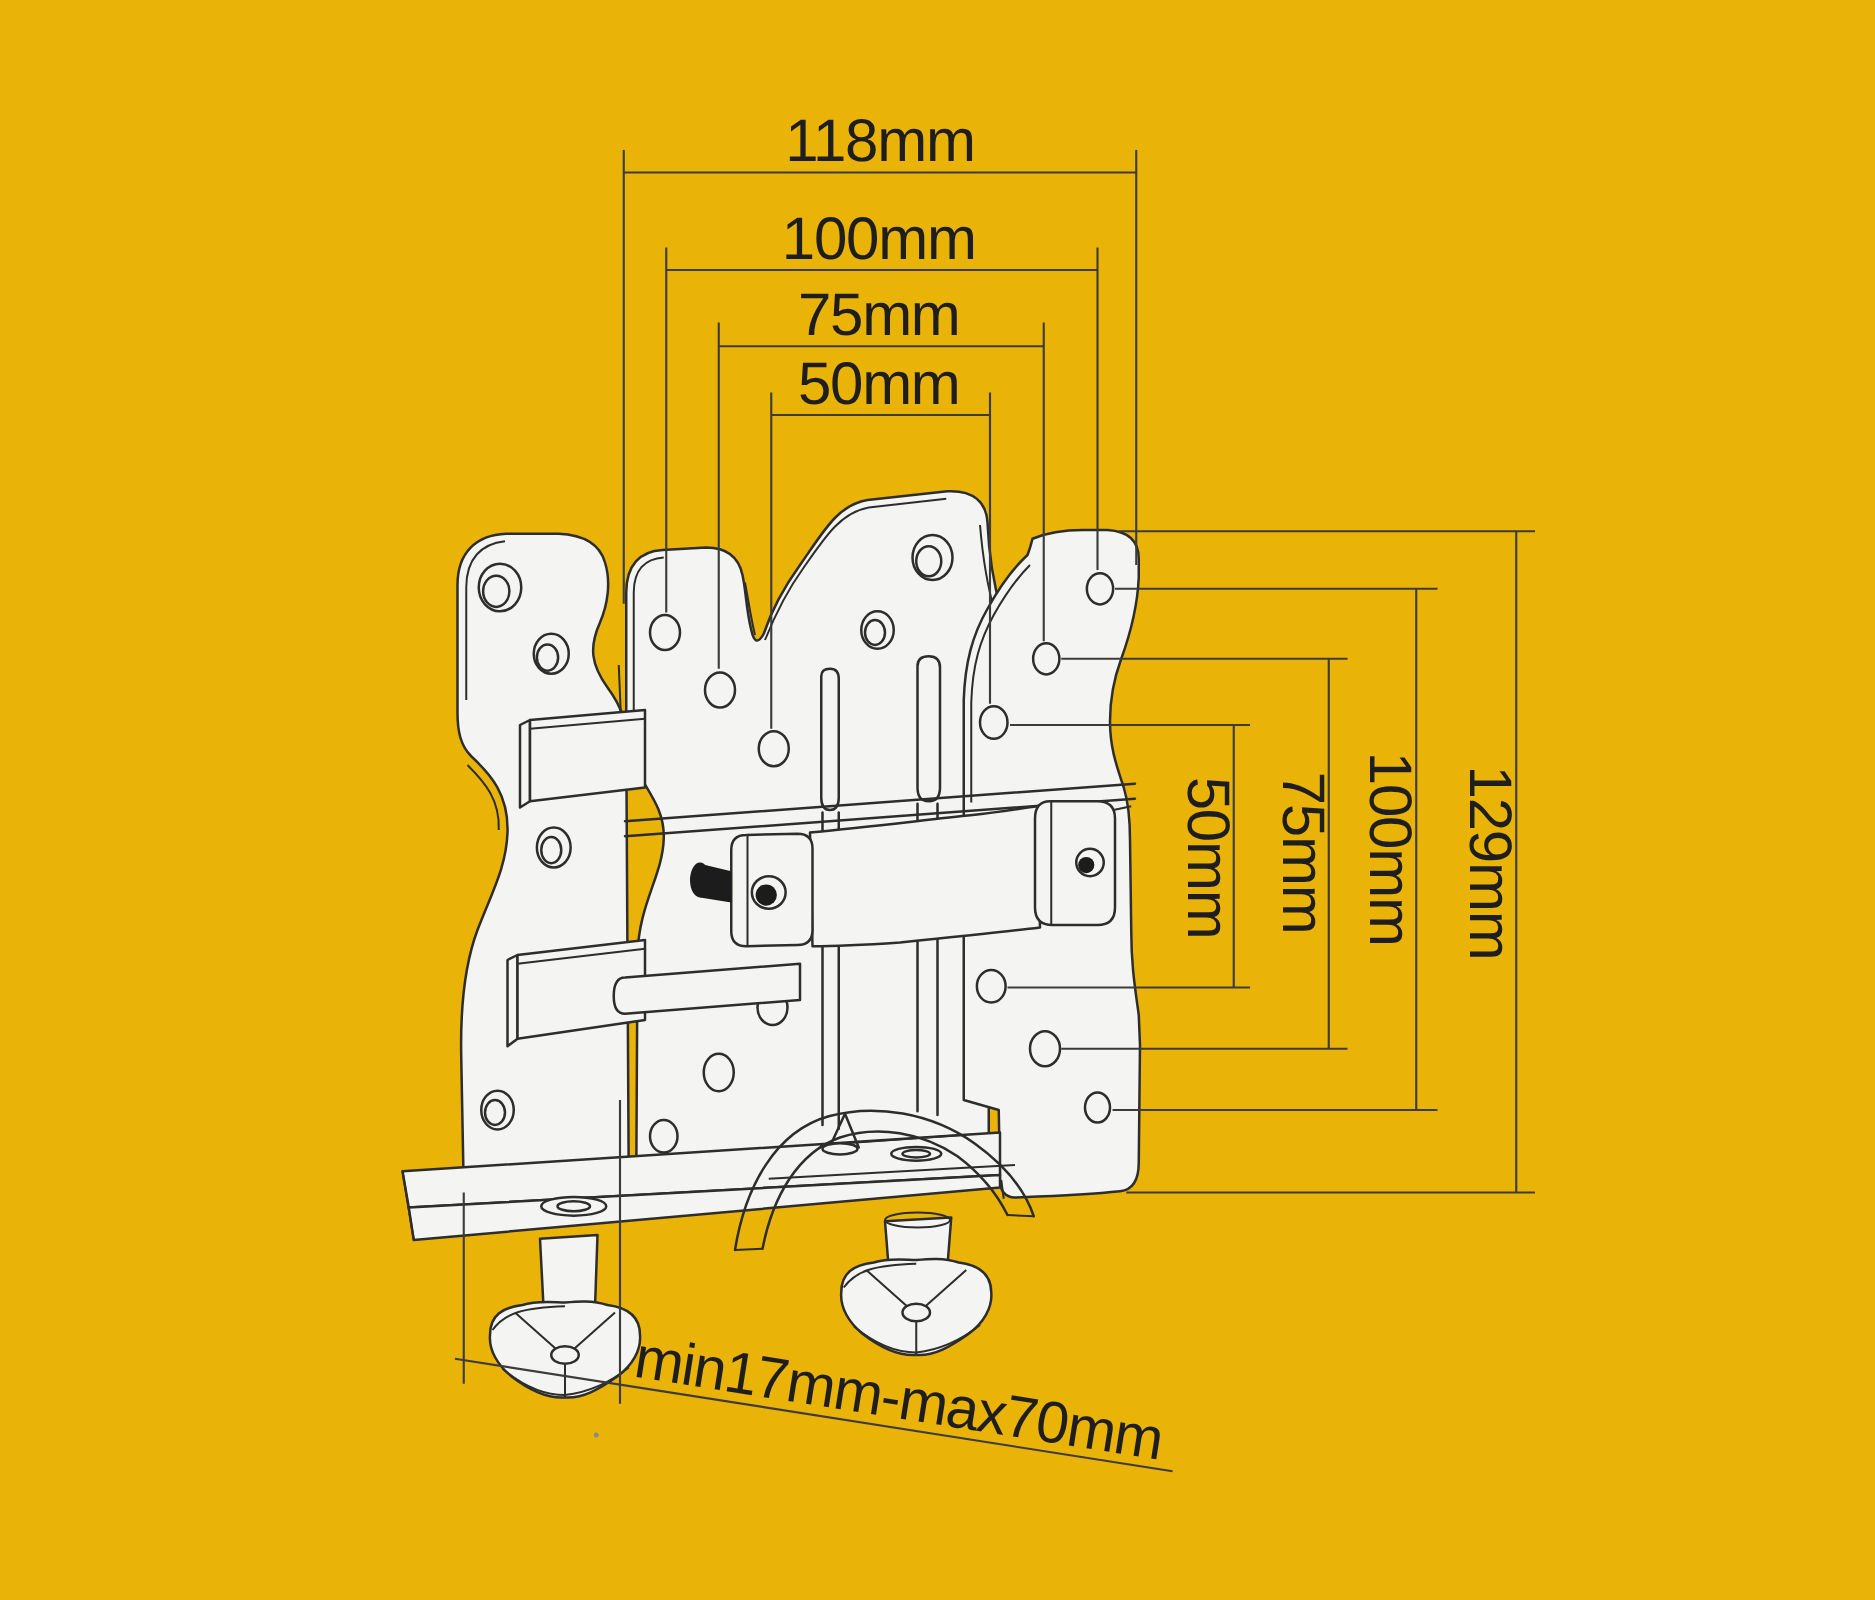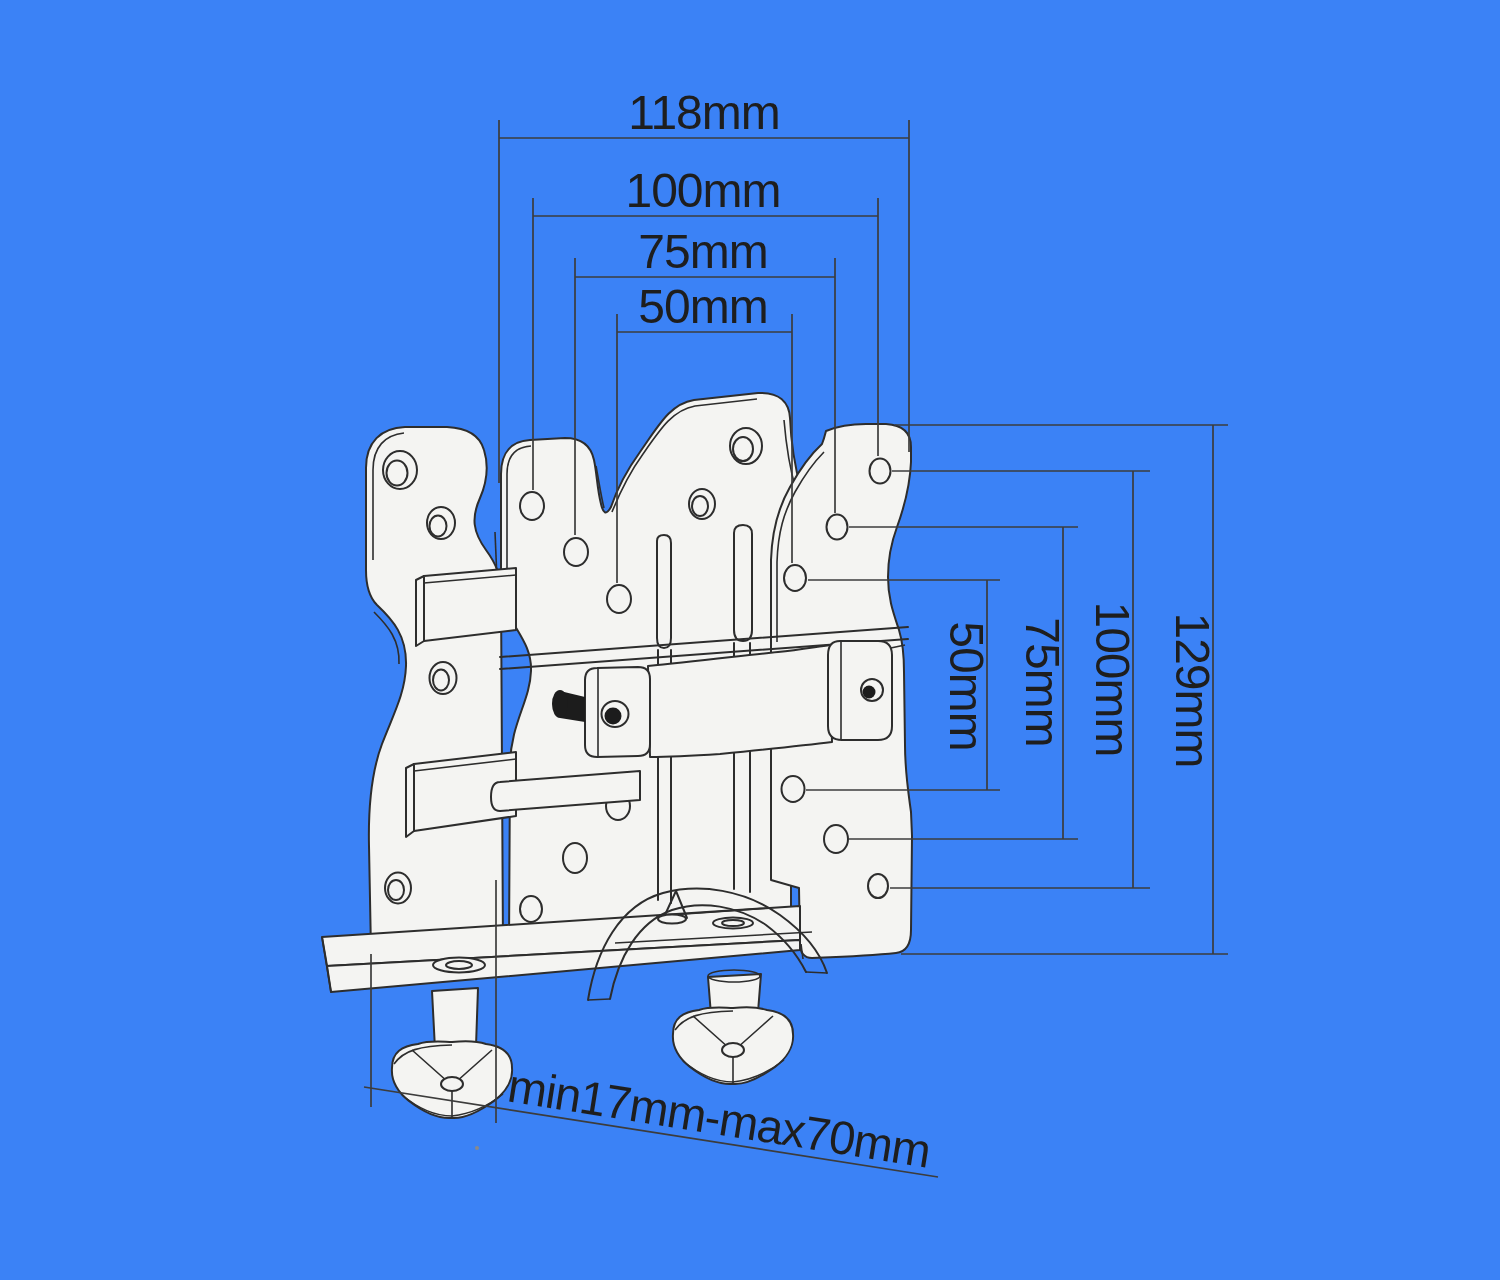--- a/index.html
+++ b/index.html
@@ -1,16 +1,16 @@
 <!DOCTYPE html>
 <html><head>
 <meta charset="utf-8">
 <style>
   html,body{margin:0;padding:0;background:#f4f4f2;}
-  .stage{position:relative;width:1500px;height:1280px;background:#3b82f6;overflow:hidden;
+  .stage{position:relative;width:1500px;height:1280px;background:#eab308;overflow:hidden;
          font-family:"Liberation Sans",sans-serif;}
   .stage svg{position:absolute;left:0;top:0;}
   
   .pl{fill:#f4f4f2;stroke:#2d2d2d;stroke-width:2;stroke-linejoin:round;stroke-linecap:round;}
   .ln{fill:none;stroke:#2d2d2d;stroke-width:2;stroke-linejoin:round;stroke-linecap:round;}
   .thin{fill:none;stroke:#2d2d2d;stroke-width:1.6;}
   .hole{fill:#f4f4f2;stroke:#2d2d2d;stroke-width:2;}
   .dark{fill:#1c1c1c;stroke:none;}
   .dim{fill:none;stroke:#3c3c3c;stroke-width:1.7;stroke-linecap:butt;}
   .dimtxt{fill:#1e1e1e;font-size:48px;letter-spacing:-1px;}

